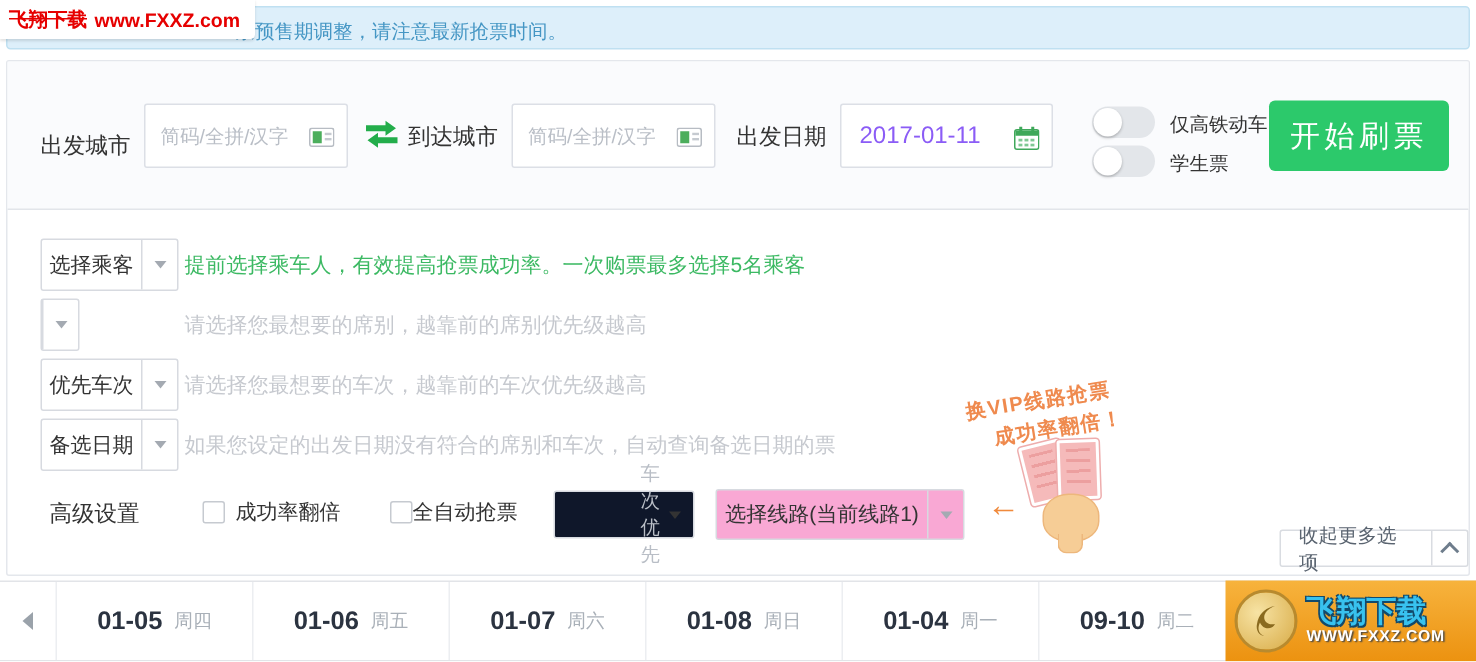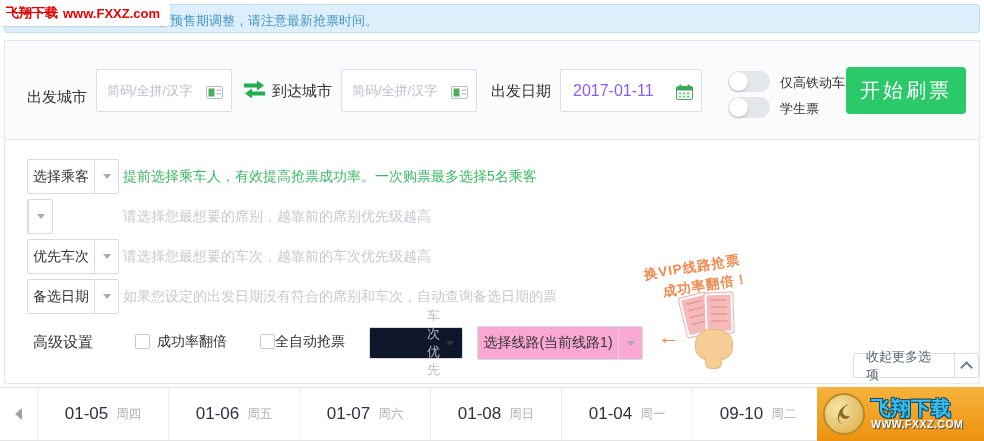--- a/index.html
+++ b/index.html
@@ -97,21 +97,21 @@
   
   .date-bar{position:absolute;left:0;top:387px;width:984px;height:54px;box-sizing:border-box;
             background:#fff;border-top:1px solid #e2e4e8;border-bottom:1px solid #e2e4e8;
             display:flex;}
   .nav-cell{width:37px;display:flex;align-items:center;justify-content:center;cursor:pointer;
             border-right:1px solid #eceef1;}
   .tri-left{width:0;height:0;border-top:6px solid transparent;border-bottom:6px solid transparent;
             border-right:7px solid #9aa2aa;}
   .date-cell{width:130px;display:flex;align-items:center;justify-content:center;gap:8px;
              border-right:1px solid #eceef1;cursor:pointer;}
-  .date-cell .d{font-size:17px;font-weight:normal;color:#2b3340;}
+  .date-cell .d{font-size:17px;font-weight:bold;color:#2b3340;}
   .date-cell .w{font-size:12.5px;color:#a9b0b8;}
   
   .wm-bottom{position:absolute;right:0;top:387px;width:167px;height:54px;
              background:linear-gradient(180deg,#f7b33d,#ec9210);display:flex;align-items:center;z-index:5;}
   .wm-badge{width:42px;height:42px;margin-left:6px;border-radius:50%;
             background:radial-gradient(circle at 35% 35%,#f7e3a4,#d8ab46);
             border:2px solid #b88a2e;box-sizing:border-box;position:relative;}
   .wm-badge svg{position:absolute;left:5px;top:5px;}
   .wm-texts{margin-left:6px;display:flex;flex-direction:column;line-height:1.05;}
   .wm-texts .site{font-size:20px;font-weight:bold;color:#38c2ef;

